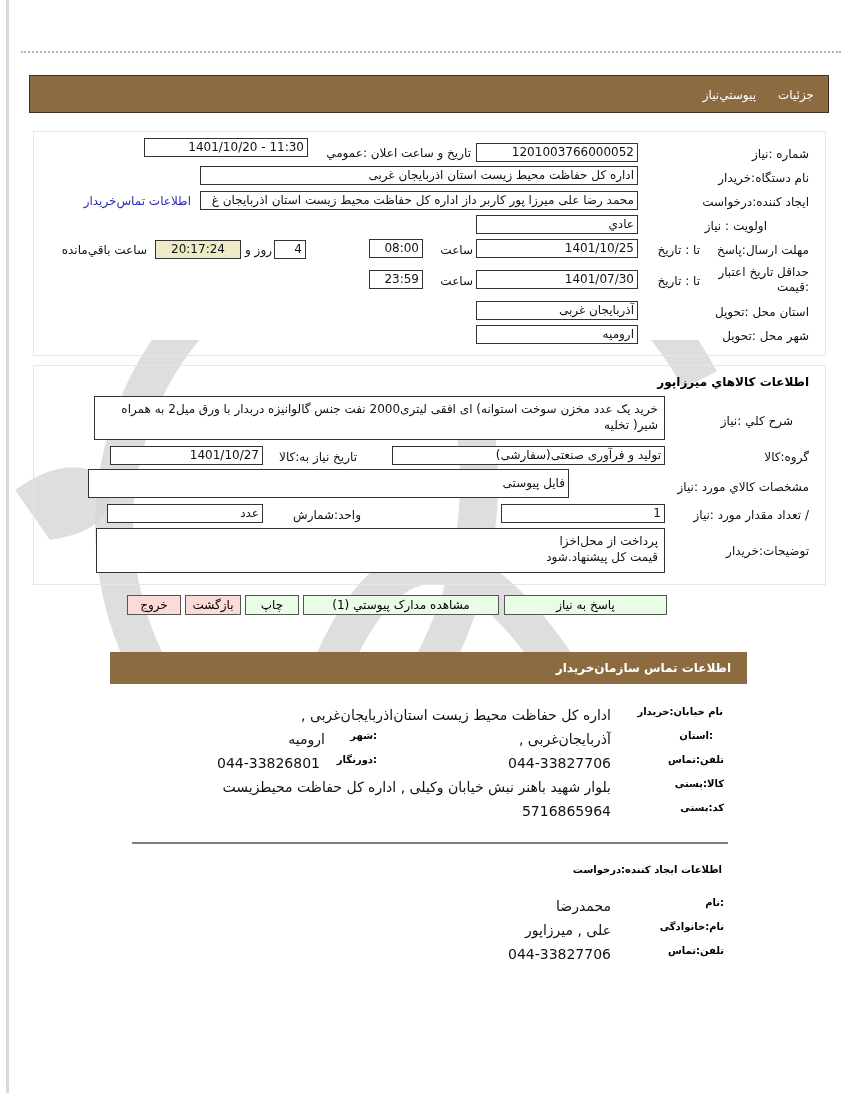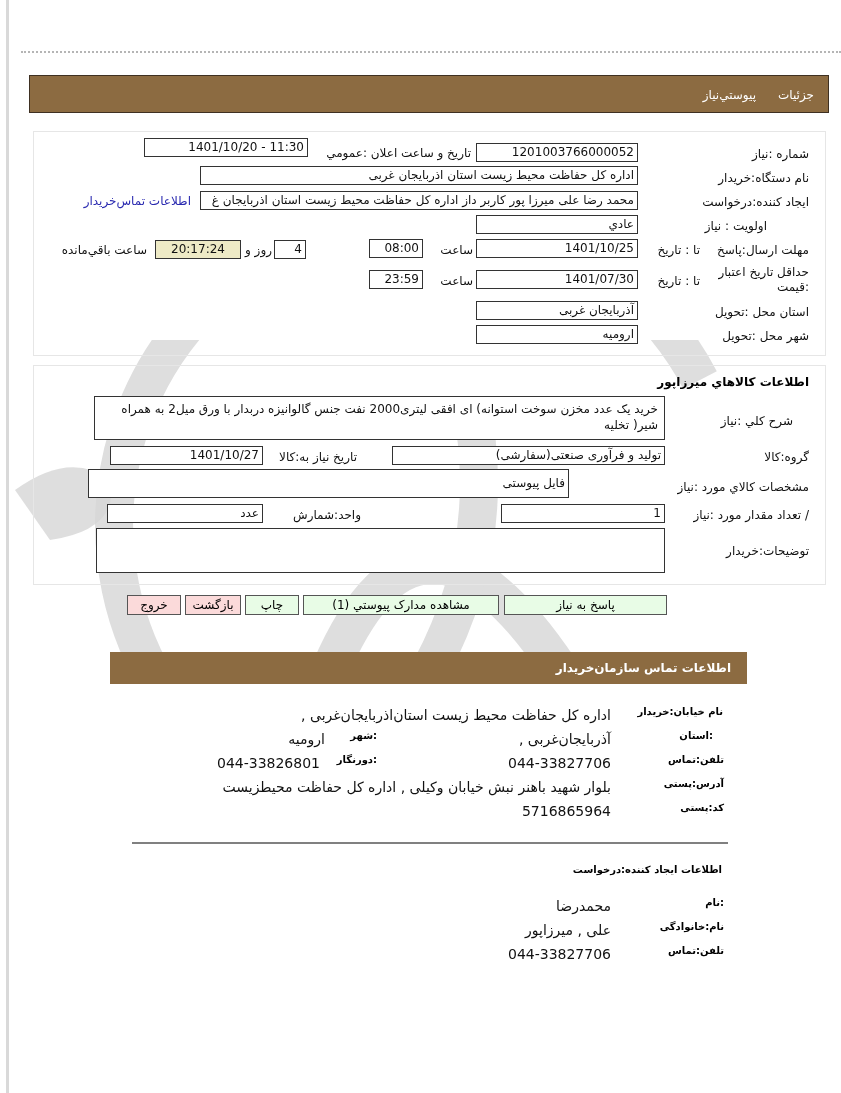--- a/index.html
+++ b/index.html
@@ -101,20 +101,22 @@
 <span class="lbl" style="right:32px;top:480px">مشخصات کالاي مورد :نیاز</span>
 <div class="box" style="left:88px;top:469px;width:481px;height:29px;line-height:27px"><span>فایل پیوستی</span></div>
 
 <span class="lbl" style="right:32px;top:508px">/ تعداد مقدار مورد :نیاز</span>
 <div class="box ltr" style="left:501px;top:504px;width:164px">1</div>
 <span class="lbl" style="right:480px;top:508px">واحد:شمارش</span>
 <div class="box" style="left:107px;top:504px;width:156px">عدد</div>
 
 <span class="lbl" style="right:32px;top:544px">توضیحات:خریدار</span>
 <div class="box tall" style="left:96px;top:528px;width:569px;height:45px">
+  <div>پرداخت از محل‌اخزا</div>
+  <div>قیمت کل پیشنهاد.شود</div>
 </div>
 
 <div class="btn green" style="left:504px;top:595px;width:163px">پاسخ به نیاز</div>
 <div class="btn green" style="left:303px;top:595px;width:196px">مشاهده مدارک پیوستي (1)</div>
 <div class="btn green" style="left:245px;top:595px;width:54px">چاپ</div>
 <div class="btn red" style="left:185px;top:595px;width:56px">بازگشت</div>
 <div class="btn red" style="left:127px;top:595px;width:54px">خروج</div>
 
 <div class="contact-hdr">
   <span>اطلاعات  تماس سازمان‌خریدار</span>
@@ -126,21 +128,21 @@
 <span class="c-lbl" style="right:128px;top:730px">:استان</span>
 <span class="c-val" style="right:230px;top:731px">آذربایجان‌غربی ,</span>
 <span class="c-lbl" style="right:464px;top:730px">:شهر</span>
 <span class="c-val" style="right:516px;top:731px">ارومیه</span>
 
 <span class="c-lbl" style="right:117px;top:754px">تلفن:تماس</span>
 <span class="c-val" style="right:230px;top:755px;direction:ltr">044-33827706</span>
 <span class="c-lbl" style="right:464px;top:754px">:دورنگار</span>
 <span class="c-val" style="right:521px;top:755px;direction:ltr">044-33826801</span>
 
-<span class="c-lbl" style="right:117px;top:778px">آدرس:پستی</span>
+<span class="c-lbl" style="right:117px;top:778px">کالا:پستی</span>
 <span class="c-val" style="right:230px;top:779px">بلوار شهید باهنر نبش خیابان وکیلی , اداره کل حفاظت محیطزیست</span>
 
 <span class="c-lbl" style="right:117px;top:802px">کد:پستی</span>
 <span class="c-val" style="right:230px;top:803px;direction:ltr">5716865964</span>
 
 <div class="hr"></div>
 
 <span class="c-lbl" style="right:119px;top:864px">اطلاعات  ایجاد کننده:درخواست</span>
 
 <span class="c-lbl" style="right:117px;top:897px">:نام</span>

